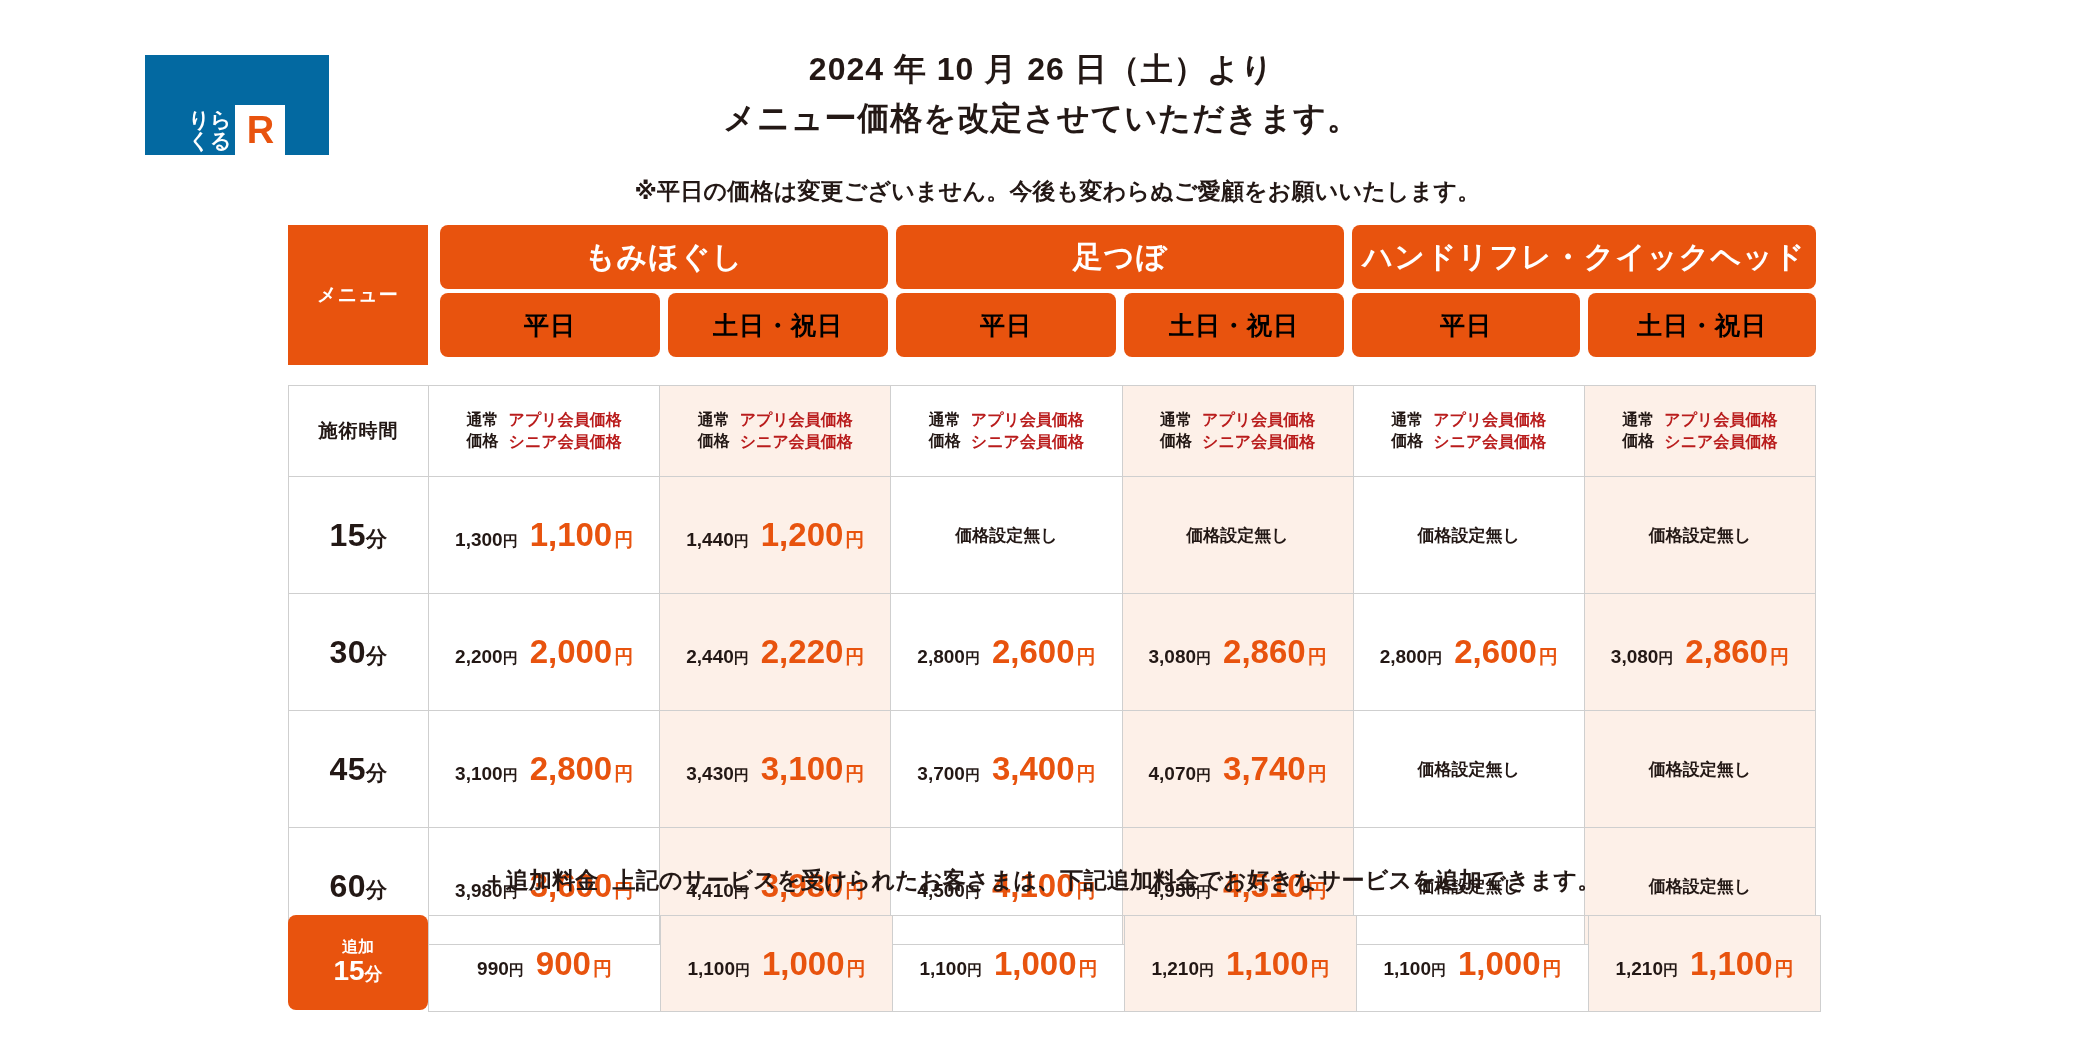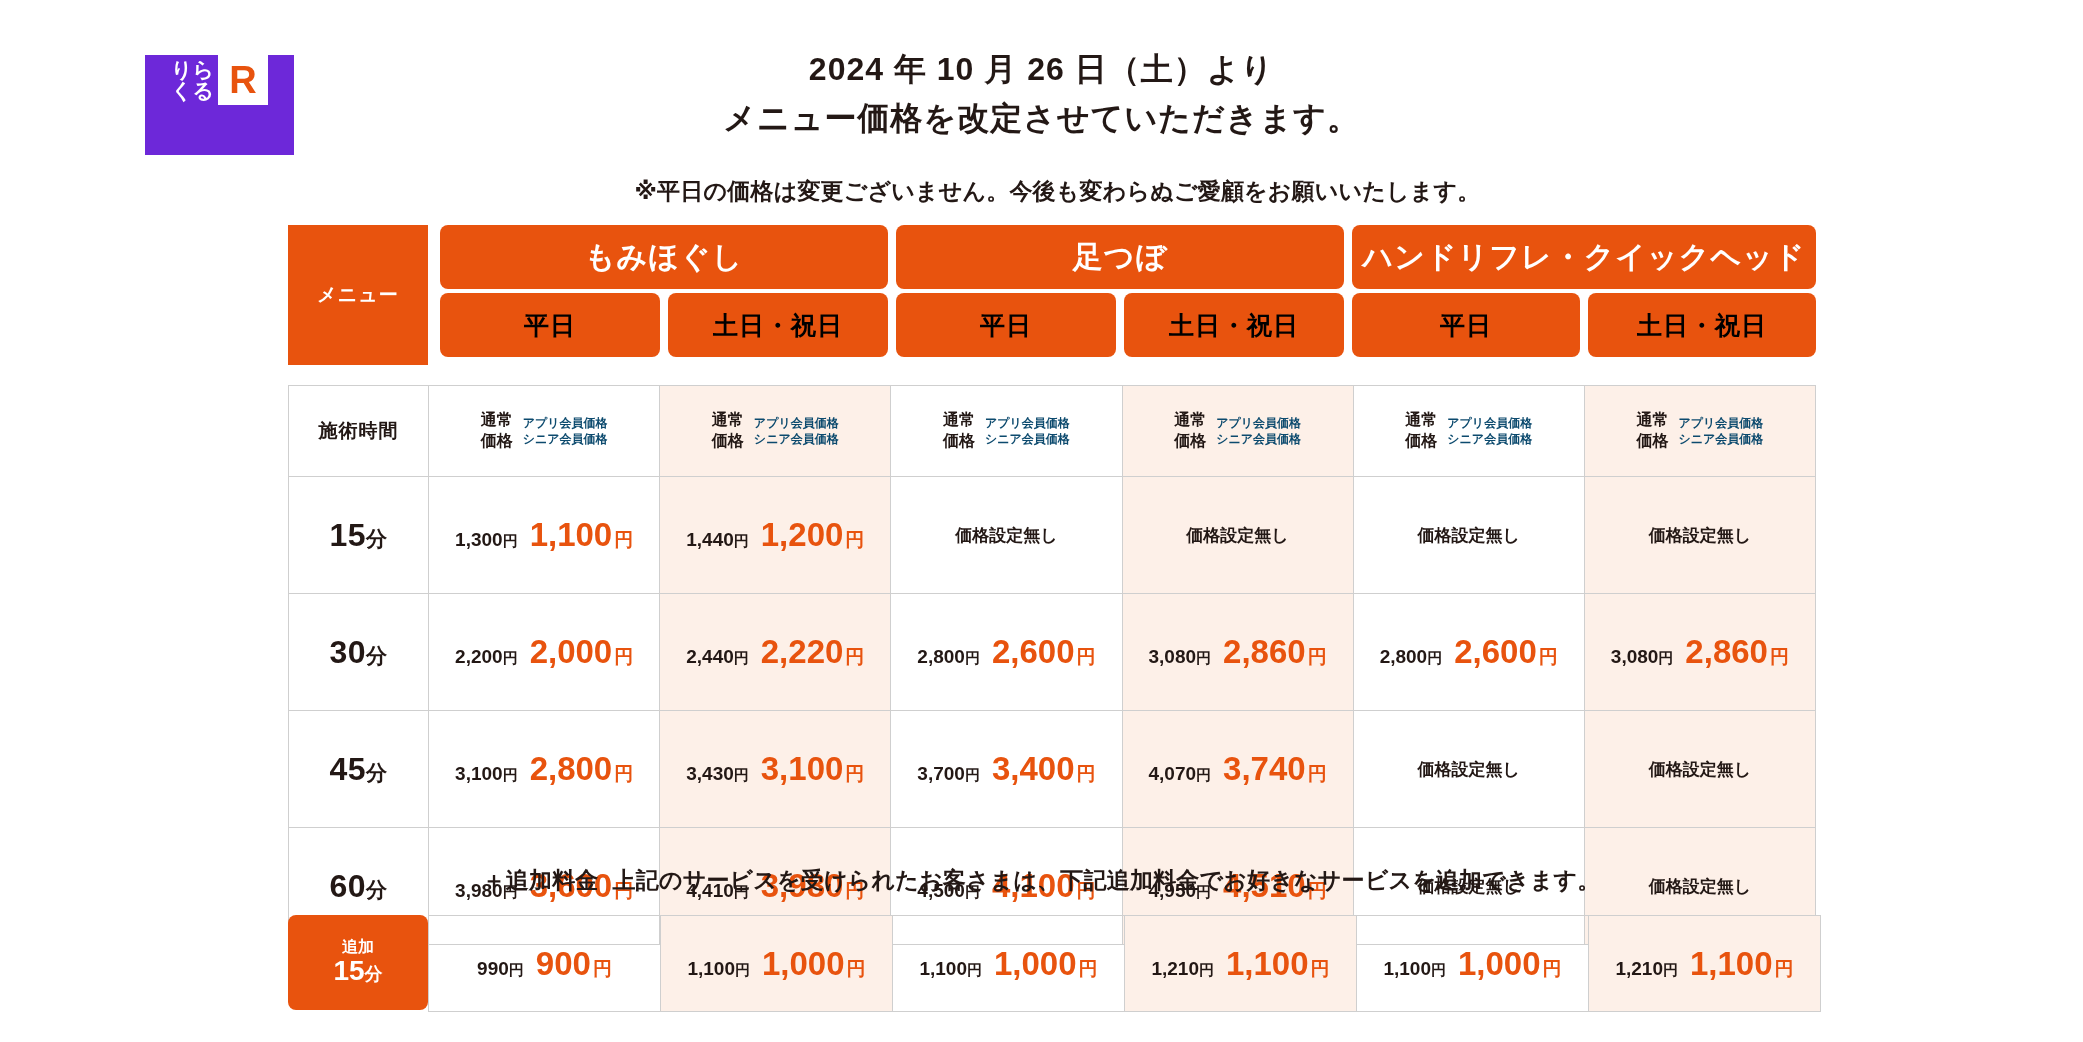--- a/index.html
+++ b/index.html
@@ -19,25 +19,25 @@
     position: relative;
     width: 2083px;
     height: 1042px;
   }
 
   
   .logo {
     position: absolute;
     left: 145px;
     top: 55px;
-    width: 149px;
+    width: 184px;
     height: 100px;
-    background: #6d28d9;
-    display: flex;
-    align-items: flex-start;
+    background: #0369a1;
+    display: flex;
+    align-items: flex-end;
     justify-content: center;
   }
   .logo-inner {
     display: flex;
     align-items: center;
     gap: 4px;
   }
   .logo-jp {
     color: #ffffff;
     font-size: 21px;
@@ -174,24 +174,24 @@
     height: 90px;
   }
   .th-normal {
     font-size: 16px;
     font-weight: bold;
     line-height: 1.3;
     color: #231815;
     text-align: center;
   }
   .th-member {
-    font-size: 12px;
+    font-size: 16px;
     font-weight: bold;
     line-height: 1.35;
-    color: #0c4a6e;
+    color: #b91c1c;
     text-align: left;
   }
   .body-row td {
     height: 116px;
   }
   .time-label {
     font-size: 32px;
     font-weight: bold;
     letter-spacing: 0.5px;
   }

